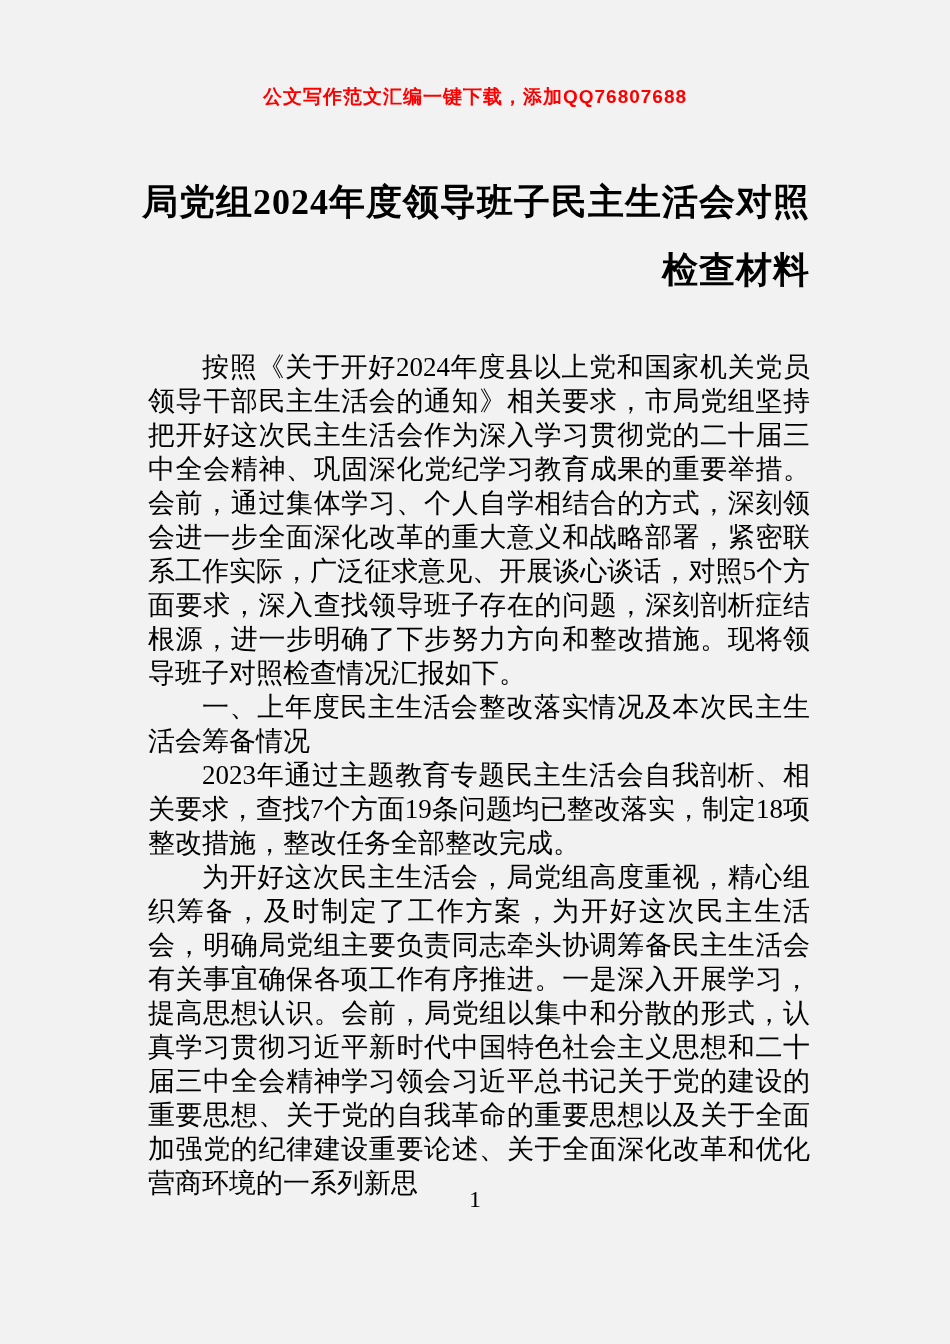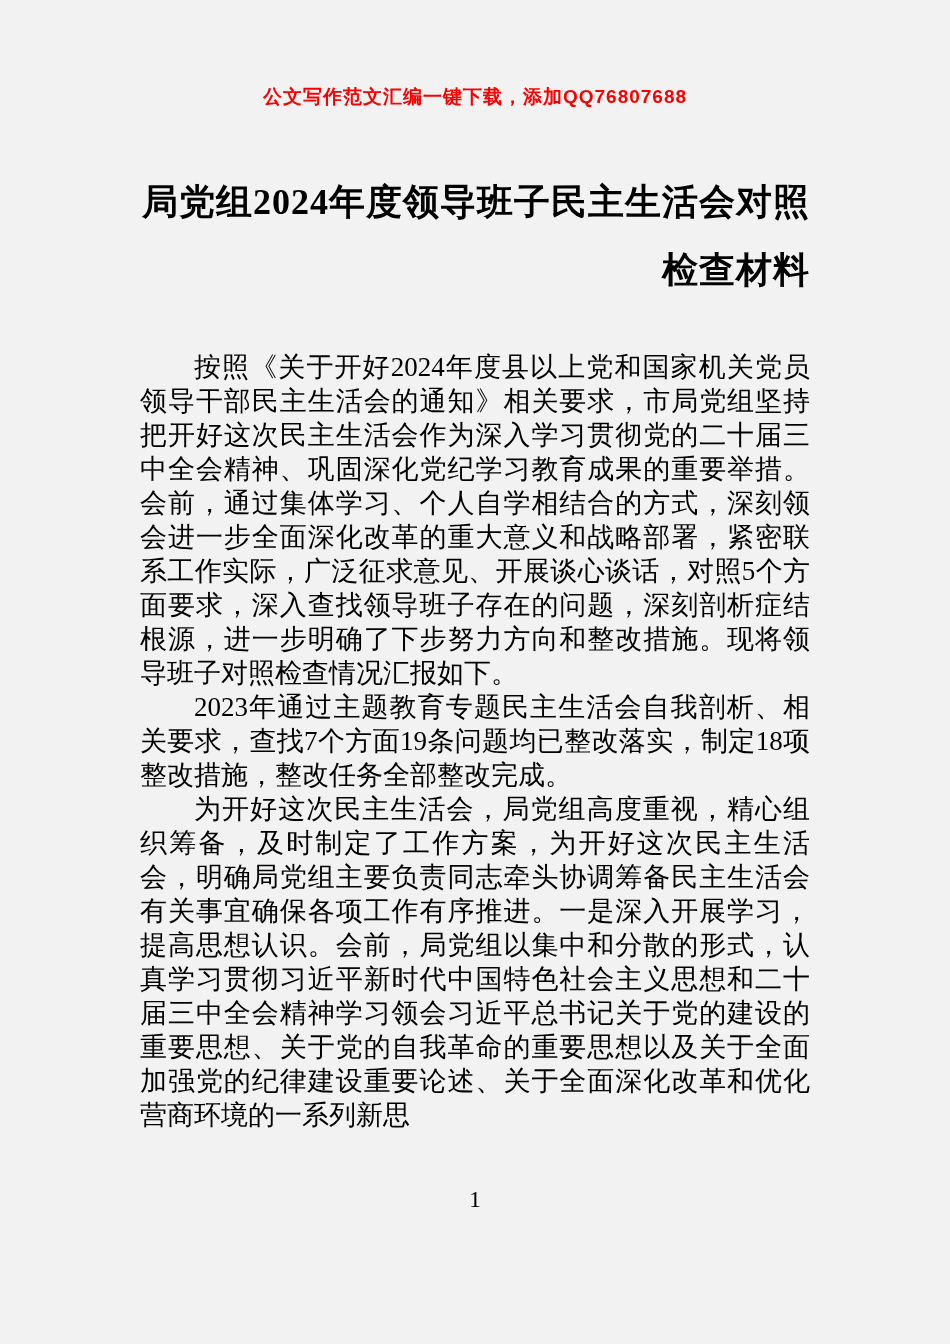--- a/index.html
+++ b/index.html
@@ -35,20 +35,21 @@
     font-weight: bold;
     line-height: 68px;
     text-align: right;
     letter-spacing: 1px;
   }
   .doc-body {
     margin-top: 46px;
     font-size: 27px;
     line-height: 34px;
     text-align: justify;
+    margin-left: 8px;
   }
   .doc-body p {
     margin: 0;
     text-indent: 2em;
     word-break: break-all;
   }
   .page-number {
     position: absolute;
     left: 0;
     right: 0;
@@ -61,19 +62,20 @@
 <body>
 
 <div class="page">
 
   <div class="notice" style="color: rgb(251, 0, 0);">公文写作范文汇编一键下载，添加QQ76807688</div>
 
   <h1 class="title">局党组2024年度领导班子民主生活会对照检查材料</h1>
 
   <div class="doc-body">
     <p>按照《关于开好2024年度县以上党和国家机关党员领导干部民主生活会的通知》相关要求，市局党组坚持把开好这次民主生活会作为深入学习贯彻党的二十届三中全会精神、巩固深化党纪学习教育成果的重要举措。会前，通过集体学习、个人自学相结合的方式，深刻领会进一步全面深化改革的重大意义和战略部署，紧密联系工作实际，广泛征求意见、开展谈心谈话，对照5个方面要求，深入查找领导班子存在的问题，深刻剖析症结根源，进一步明确了下步努力方向和整改措施。现将领导班子对照检查情况汇报如下。</p>
+    <p>一、上年度民主生活会整改落实情况及本次民主生活会筹备情况</p>
     <p>2023年通过主题教育专题民主生活会自我剖析、相关要求，查找7个方面19条问题均已整改落实，制定18项整改措施，整改任务全部整改完成。</p>
     <p>为开好这次民主生活会，局党组高度重视，精心组织筹备，及时制定了工作方案，为开好这次民主生活会，明确局党组主要负责同志牵头协调筹备民主生活会有关事宜确保各项工作有序推进。一是深入开展学习，提高思想认识。会前，局党组以集中和分散的形式，认真学习贯彻习近平新时代中国特色社会主义思想和二十届三中全会精神学习领会习近平总书记关于党的建设的重要思想、关于党的自我革命的重要思想以及关于全面加强党的纪律建设重要论述、关于全面深化改革和优化营商环境的一系列新思</p>
   </div>
 
   <div class="page-number">1</div>
 
 </div>
 
 </body></html>

